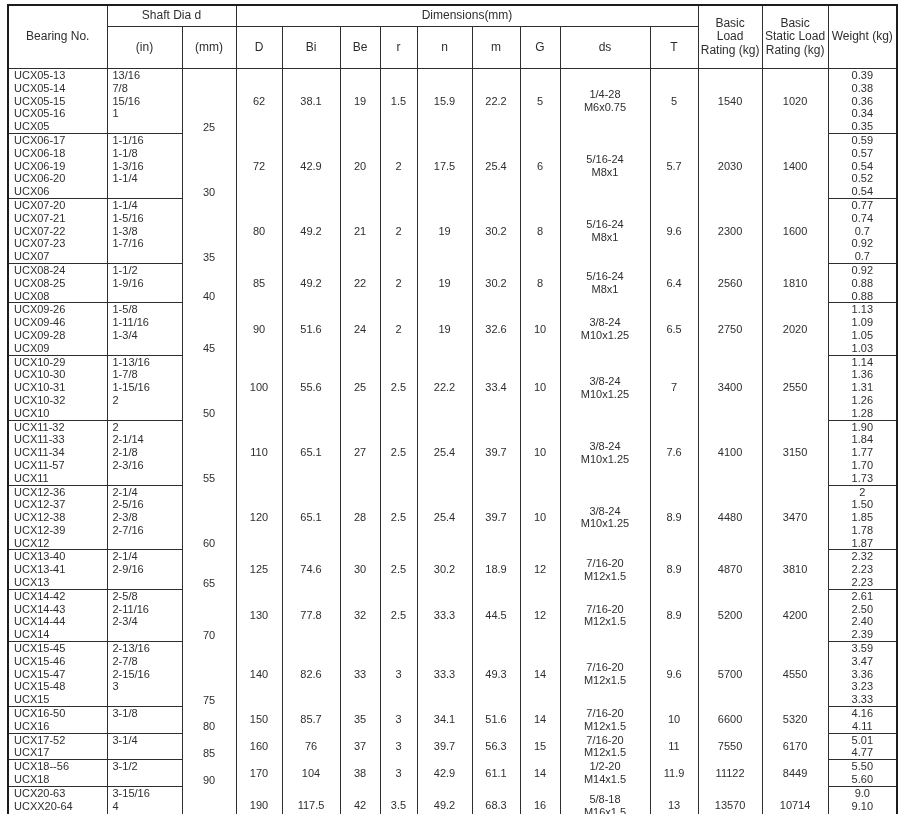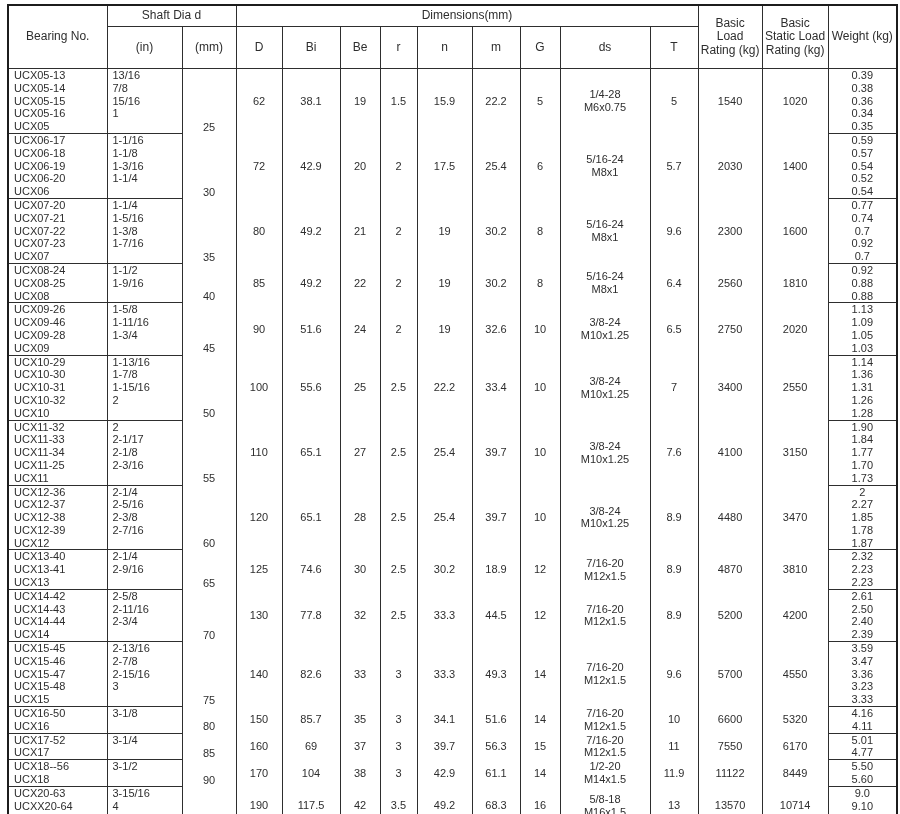--- a/index.html
+++ b/index.html
@@ -331,30 +331,30 @@
             <div>3/8-24</div>
             <div>M10x1.25</div>
           </td>
           <td rowspan="5">7.6</td>
           <td rowspan="5">4100</td>
           <td rowspan="5">3150</td>
           <td>1.90</td>
         </tr>
         <tr>
           <td class="left">UCX11-33</td>
-          <td class="left">2-1/17</td>
+          <td class="left">2-1/14</td>
           <td>1.84</td>
         </tr>
         <tr>
           <td class="left">UCX11-34</td>
           <td class="left">2-1/8</td>
           <td>1.77</td>
         </tr>
         <tr>
-          <td class="left">UCX11-25</td>
+          <td class="left">UCX11-57</td>
           <td class="left">2-3/16</td>
           <td>1.70</td>
         </tr>
         <tr class="group-end">
           <td class="left">UCX11</td>
           <td class="left"></td>
           <td>1.73</td>
         </tr>
         <tr>
           <td class="left">UCX12-36</td>
@@ -372,21 +372,21 @@
             <div>M10x1.25</div>
           </td>
           <td rowspan="5">8.9</td>
           <td rowspan="5">4480</td>
           <td rowspan="5">3470</td>
           <td>2</td>
         </tr>
         <tr>
           <td class="left">UCX12-37</td>
           <td class="left">2-5/16</td>
-          <td>2.27</td>
+          <td>1.50</td>
         </tr>
         <tr>
           <td class="left">UCX12-38</td>
           <td class="left">2-3/8</td>
           <td>1.85</td>
         </tr>
         <tr>
           <td class="left">UCX12-39</td>
           <td class="left">2-7/16</td>
           <td>1.78</td>
@@ -524,21 +524,21 @@
         <tr class="group-end">
           <td class="left">UCX16</td>
           <td class="left"></td>
           <td>4.11</td>
         </tr>
         <tr>
           <td class="left">UCX17-52</td>
           <td class="left">3-1/4</td>
           <td class="mm" rowspan="2">85</td>
           <td rowspan="2">160</td>
-          <td rowspan="2">69</td>
+          <td rowspan="2">76</td>
           <td rowspan="2">37</td>
           <td rowspan="2">3</td>
           <td rowspan="2">39.7</td>
           <td rowspan="2">56.3</td>
           <td rowspan="2">15</td>
           <td rowspan="2">
             <div>7/16-20</div>
             <div>M12x1.5</div>
           </td>
           <td rowspan="2">11</td>

